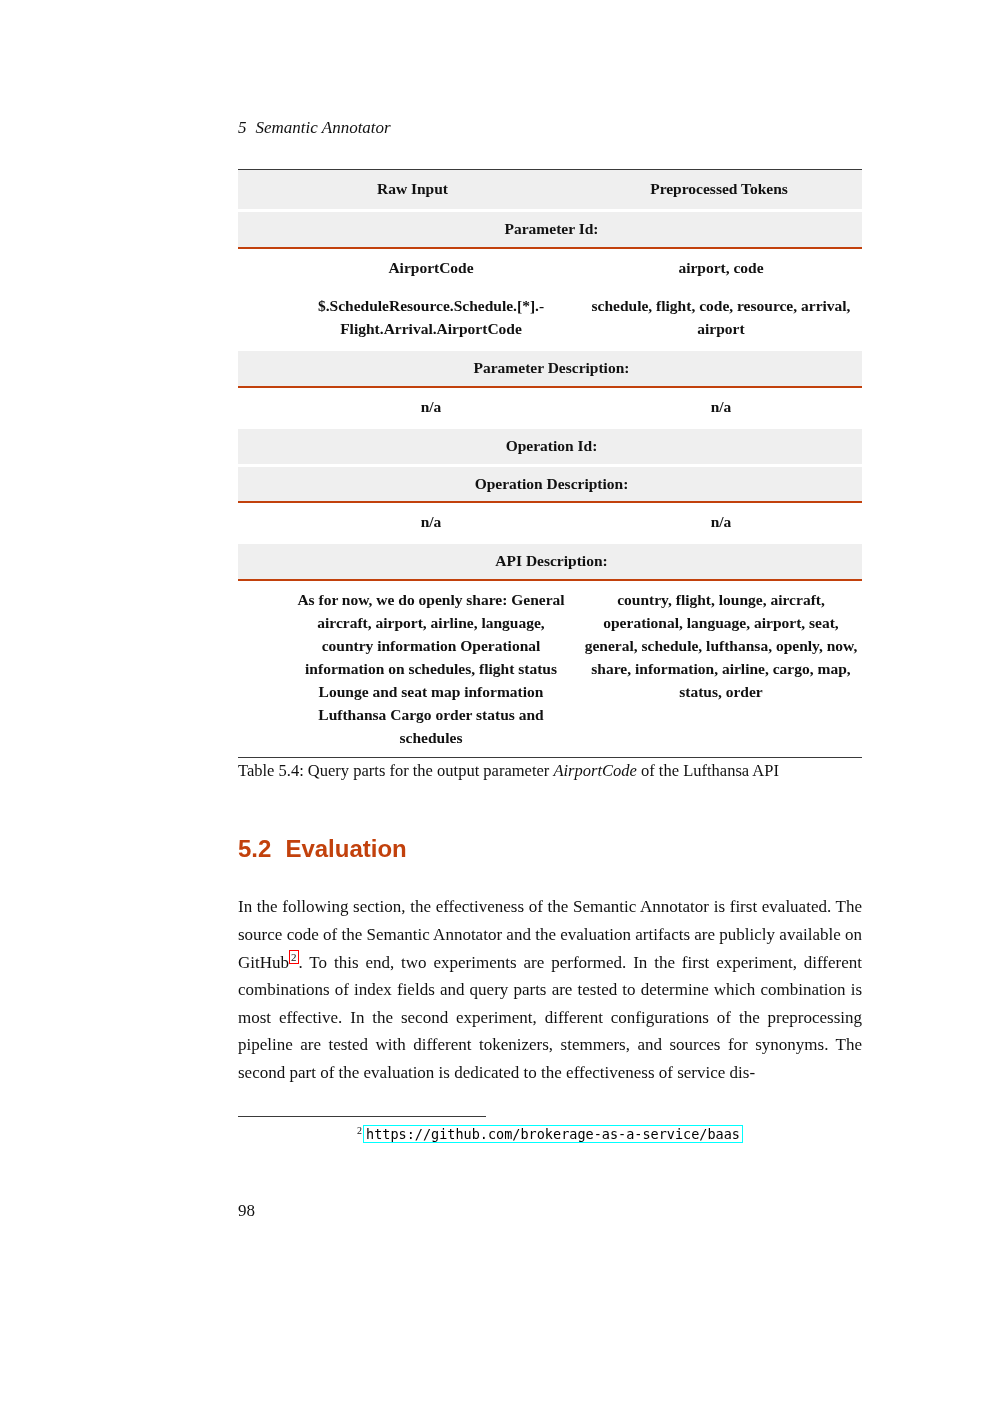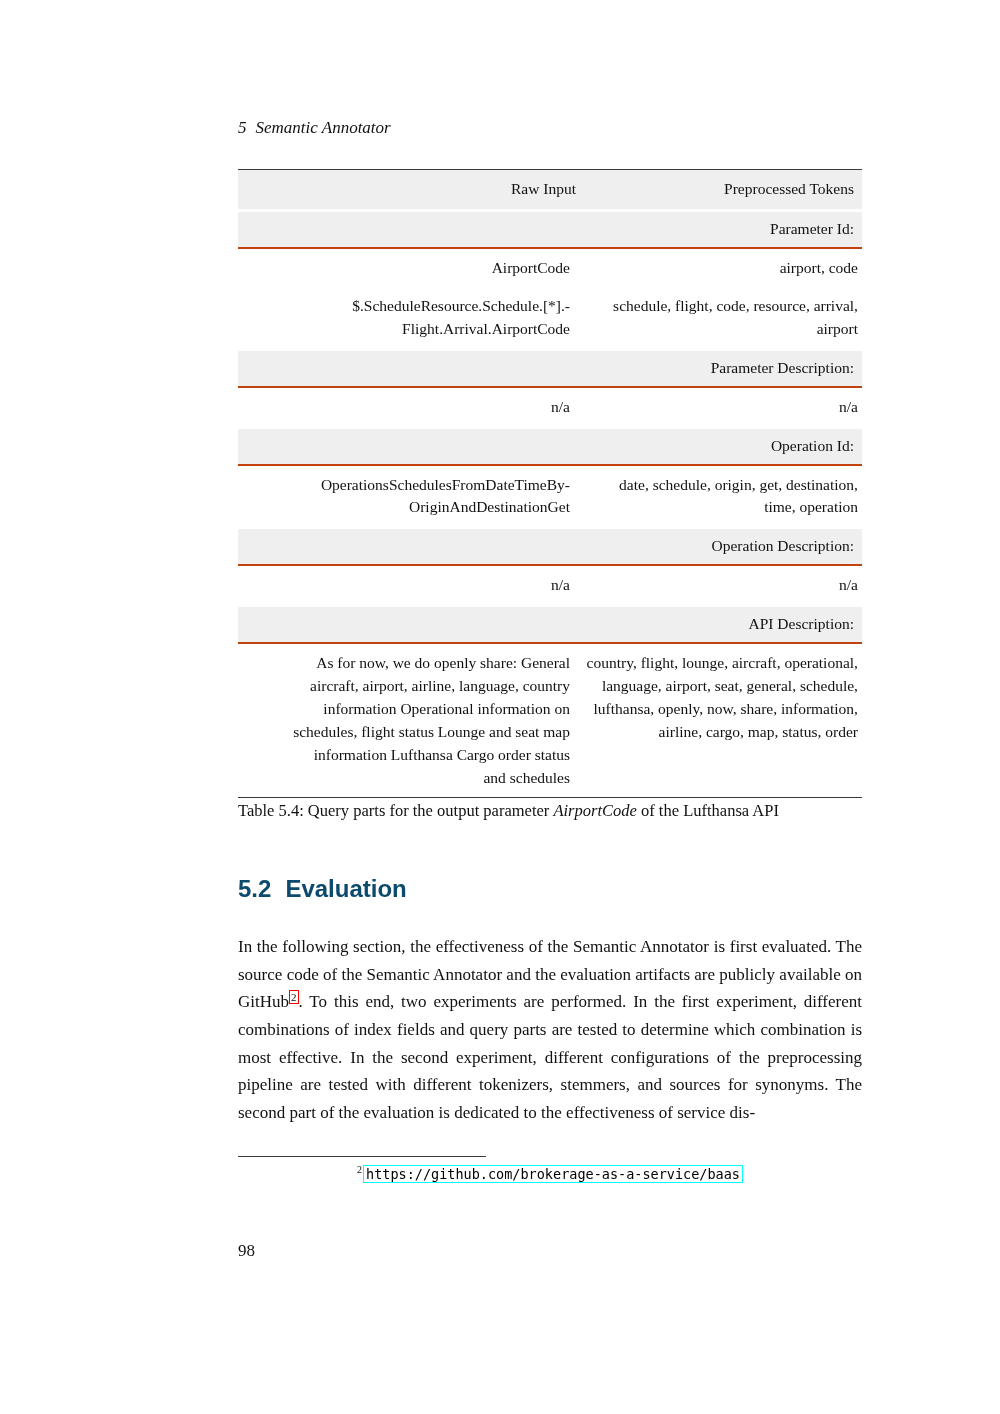--- a/index.html
+++ b/index.html
@@ -31,21 +31,21 @@
     width: 624px;
     border-collapse: collapse;
     table-layout: fixed;
     font-size: 15.5px;
     line-height: 1.48;
     border-top: 1px solid #3a3a3a;
     border-bottom: 1px solid #3a3a3a;
   }
   table.qtable col.c1 { width: 346px; }
   table.qtable col.c2 { width: 278px; }
-  table.qtable th, table.qtable td { vertical-align: top; text-align: right; font-weight: normal; }
+  table.qtable th, table.qtable td { vertical-align: top; text-align: center; font-weight: bold; }
   tr.head-row { background: #efefef; border-bottom: 1px solid #3a3a3a; }
   tr.head-row th.col-raw    { padding: 8px 8px 8px 11px; }
   tr.head-row th.col-tokens { padding: 8px 8px 8px 0; }
   tr.label-row td {
     background: #efefef;
     padding: 6px 8px 6px 11px;
     border-top: 3px solid #ffffff;
     border-bottom: 2px solid #c2410c;
   }
   tr.data-row td.cell-raw {
@@ -64,21 +64,21 @@
     text-indent: -88px;
   }
   .caption em { font-style: italic; }
 
   
   h2.section-heading {
     margin-top: 52px;
     font-family: "Liberation Sans", sans-serif;
     font-weight: 700;
     font-size: 24px;
-    color: #0c4a6e;
+    color: #c2410c;
   }
   h2.section-heading .sec-num { margin-right: 14px; }
 
   
   p.body-par {
     margin-top: 30px;
     font-size: 17px;
     line-height: 1.62;
     text-align: justify;
   }
@@ -162,25 +162,20 @@
           <td colspan="2">Parameter Description:</td>
         </tr>
         <tr class="data-row">
           <td class="cell-raw">n/a</td>
           <td class="cell-tokens">n/a</td>
         </tr>
 
         <tr class="label-row">
           <td colspan="2">Operation Id:</td>
         </tr>
-        <tr class="data-row">
-          <td class="cell-raw">OperationsSchedulesFromDateTimeBy-
-OriginAndDestinationGet</td>
-          <td class="cell-tokens">date, schedule, origin, get, destination, time, operation</td>
-        </tr>
 
         <tr class="label-row">
           <td colspan="2">Operation Description:</td>
         </tr>
         <tr class="data-row">
           <td class="cell-raw">n/a</td>
           <td class="cell-tokens">n/a</td>
         </tr>
 
         <tr class="label-row">

